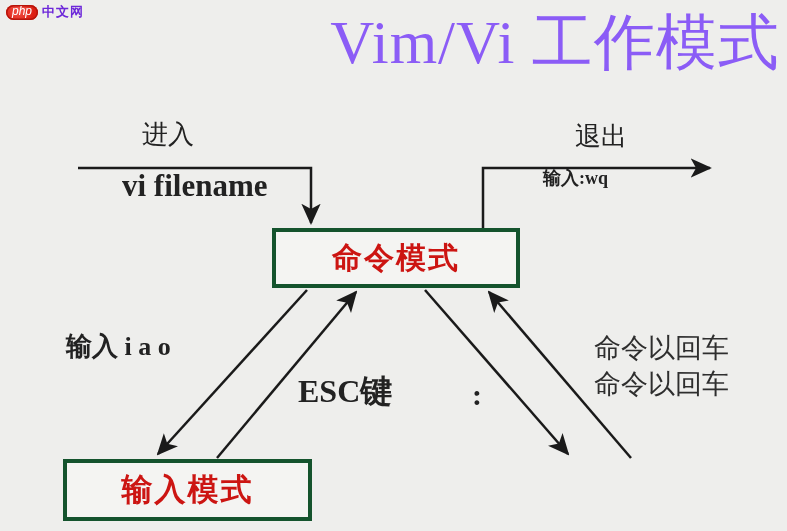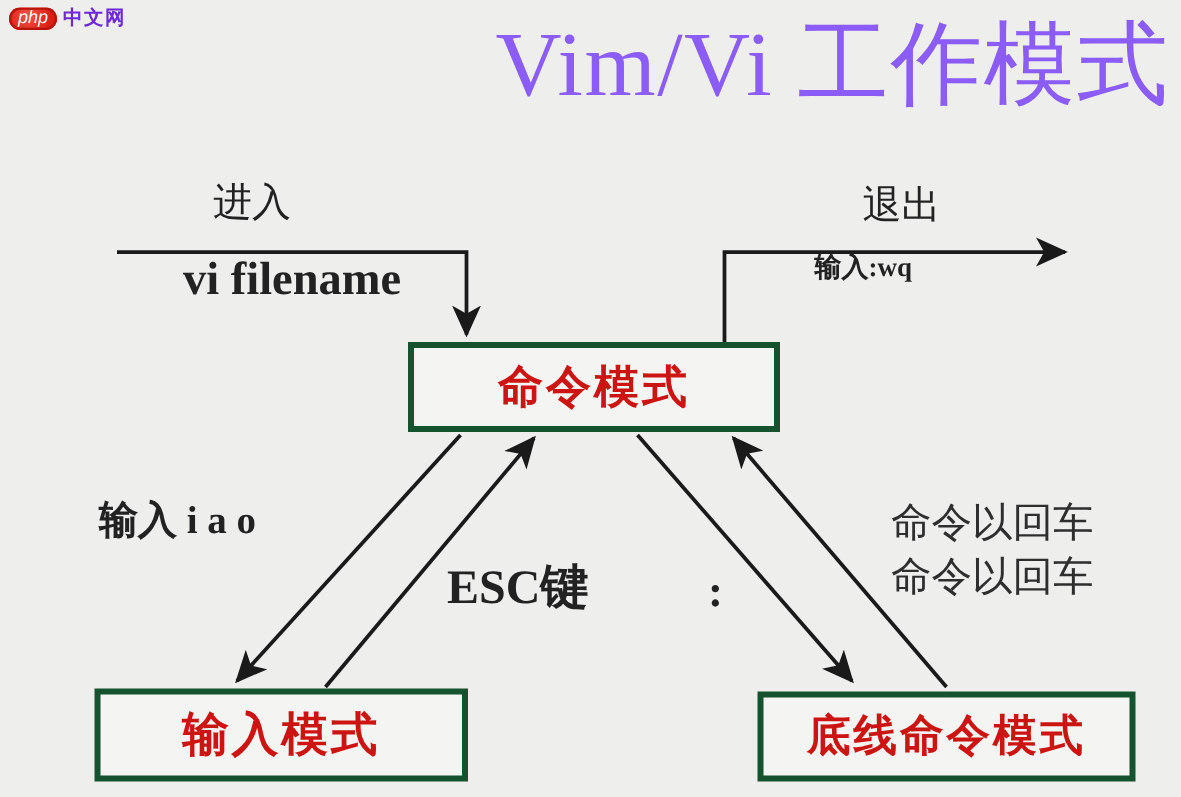--- a/index.html
+++ b/index.html
@@ -107,23 +107,20 @@
   <div class="lbl bold enter-cmd">vi filename</div>
   <div class="lbl exit-label">退出</div>
   <div class="lbl bold exit-cmd">输入:wq</div>
 
   <div class="node node-command">
     <span>命令模式</span>
   </div>
   <div class="node node-input">
     <span>输入模式</span>
   </div>
-  <div class="node node-lastline">
-    <span>底线命令模式</span>
-  </div>
 
   <div class="lbl bold edge-iao">输入 i a o</div>
   <div class="lbl bold edge-esc">ESC键</div>
   <div class="lbl bold edge-colon">:</div>
   <div class="edge-run">
     <div>命令以回车</div>
     <div>命令以回车</div>
   </div>
 
 </div>

